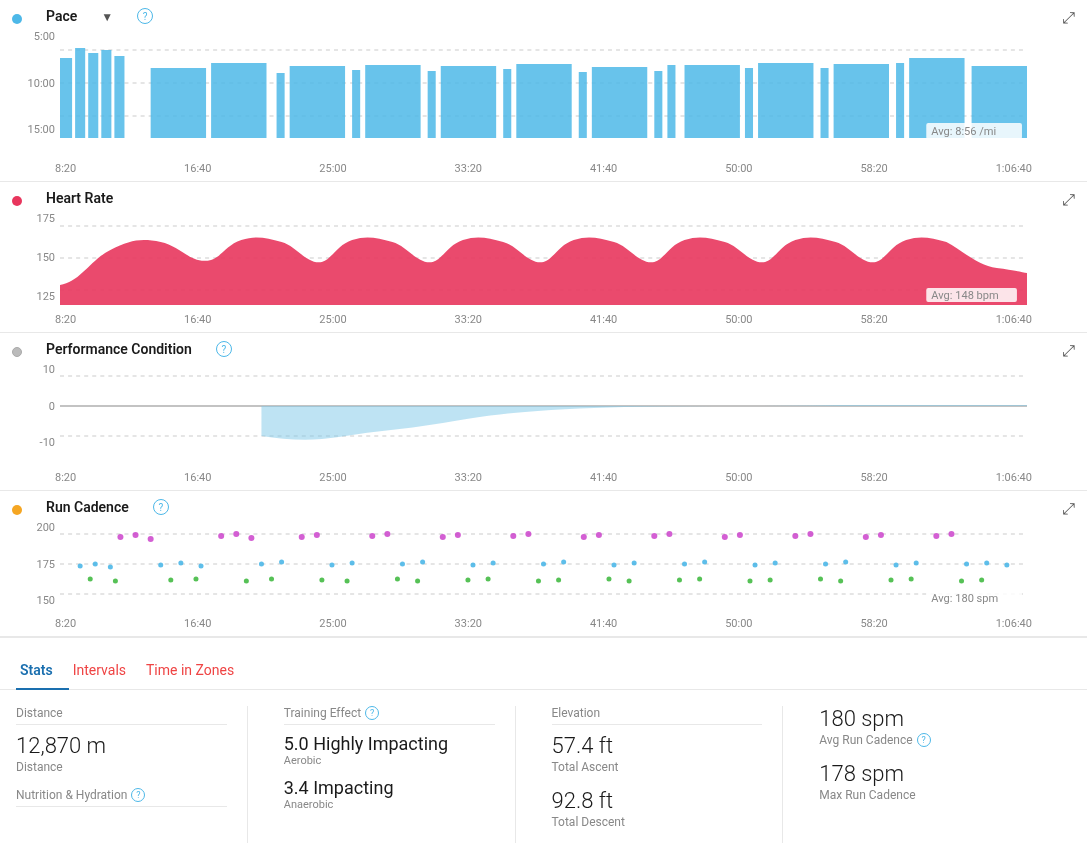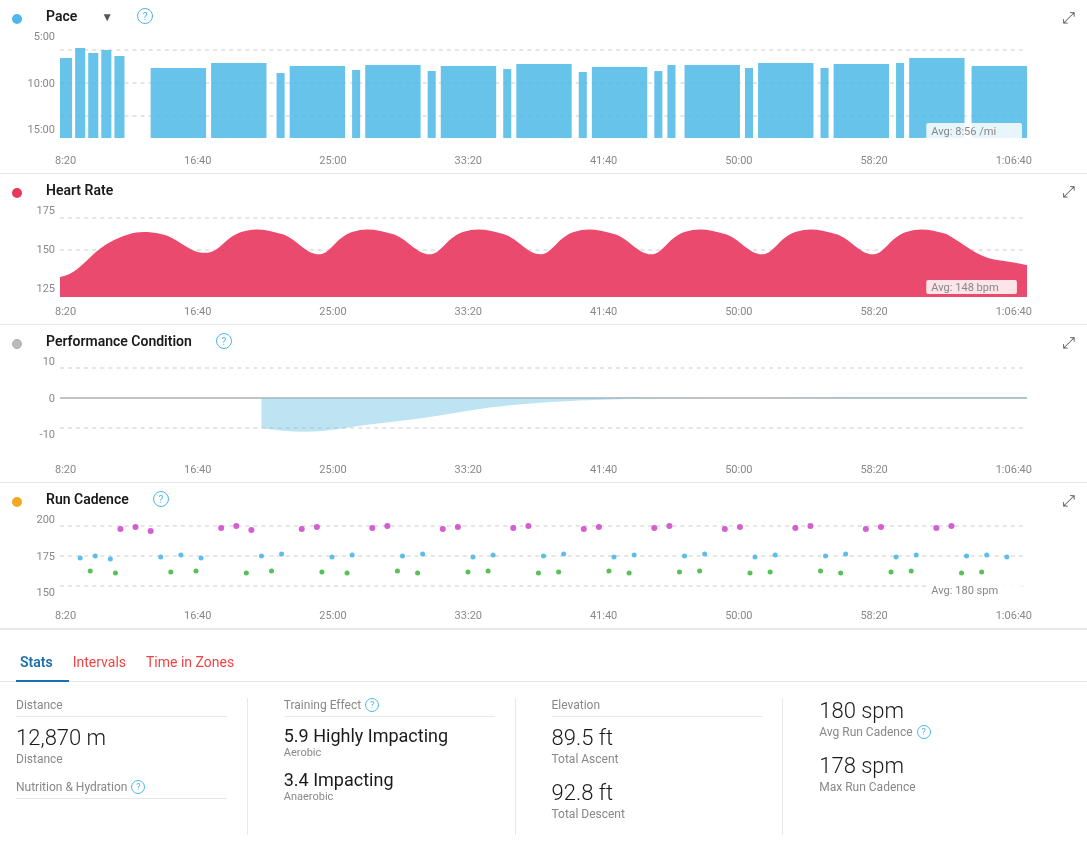--- a/index.html
+++ b/index.html
@@ -39,21 +39,21 @@
 </head>
 <body>
 
 <div class="chart-section">
   <div class="chart-header">
     <span class="chart-dot blue"></span>
     <span class="chart-title">Pace</span>
     <span class="chart-dropdown">▼</span>
     <span class="chart-help">?</span>
   </div>
-  <div style="position:relative; margin: 0 60px 8px 60px; height: 110px;">
+  <div style="position:relative; margin: 0 60px 16px 60px; height: 110px;">
     <div class="y-axis">
       <span>5:00</span>
       <span>10:00</span>
       <span>15:00</span>
     </div>
     <svg width="100%" height="100%" viewBox="0 0 960 110" preserveAspectRatio="none">
 
       <line x1="0" y1="22" x2="960" y2="22" class="dashed-line"></line>
       <line x1="0" y1="55" x2="960" y2="55" class="dashed-line"></line>
       <line x1="0" y1="88" x2="960" y2="88" class="dashed-line"></line>
@@ -314,31 +314,31 @@
       <span>Nutrition &amp; Hydration</span>
       <span class="chart-help" style="font-size:9px;width:14px;height:14px;">?</span>
     </div>
   </div>
 
   <div class="stat-col">
     <div class="stat-section-label">
       <span>Training Effect</span>
       <span class="chart-help" style="font-size:9px;width:14px;height:14px;">?</span>
     </div>
-    <div class="stat-effect-value">5.9 Highly Impacting</div>
+    <div class="stat-effect-value">5.0 Highly Impacting</div>
     <div class="stat-effect-label">Aerobic</div>
     <div class="stat-effect-value">3.4 Impacting</div>
     <div class="stat-effect-label">Anaerobic</div>
   </div>
 
   <div class="stat-col">
     <div class="stat-section-label">
       <span>Elevation</span>
     </div>
-    <div class="stat-value">89.5 ft</div>
+    <div class="stat-value">57.4 ft</div>
     <div class="stat-sub">
       <span>Total Ascent</span>
     </div>
     <div class="stat-value">92.8 ft</div>
     <div class="stat-sub">
       <span>Total Descent</span>
     </div>
   </div>
 
   <div class="stat-col" style="border-right:none; margin-right:0;">

